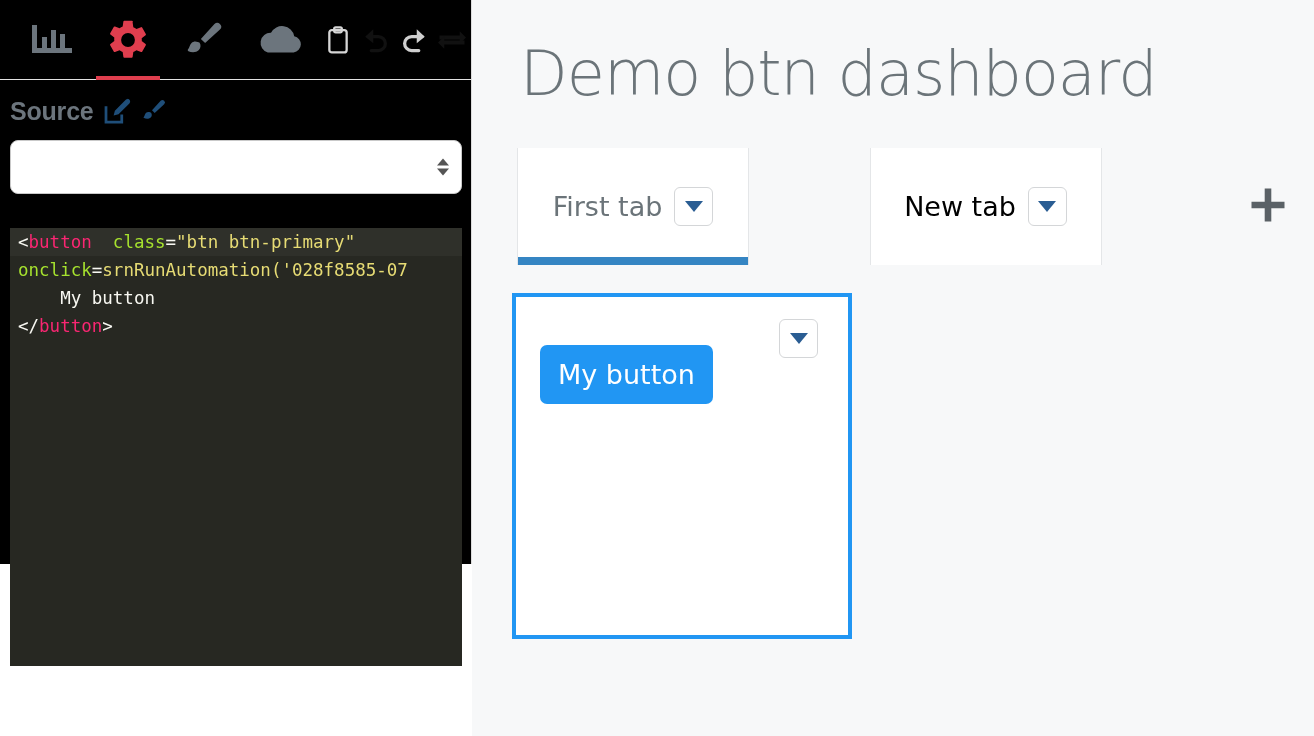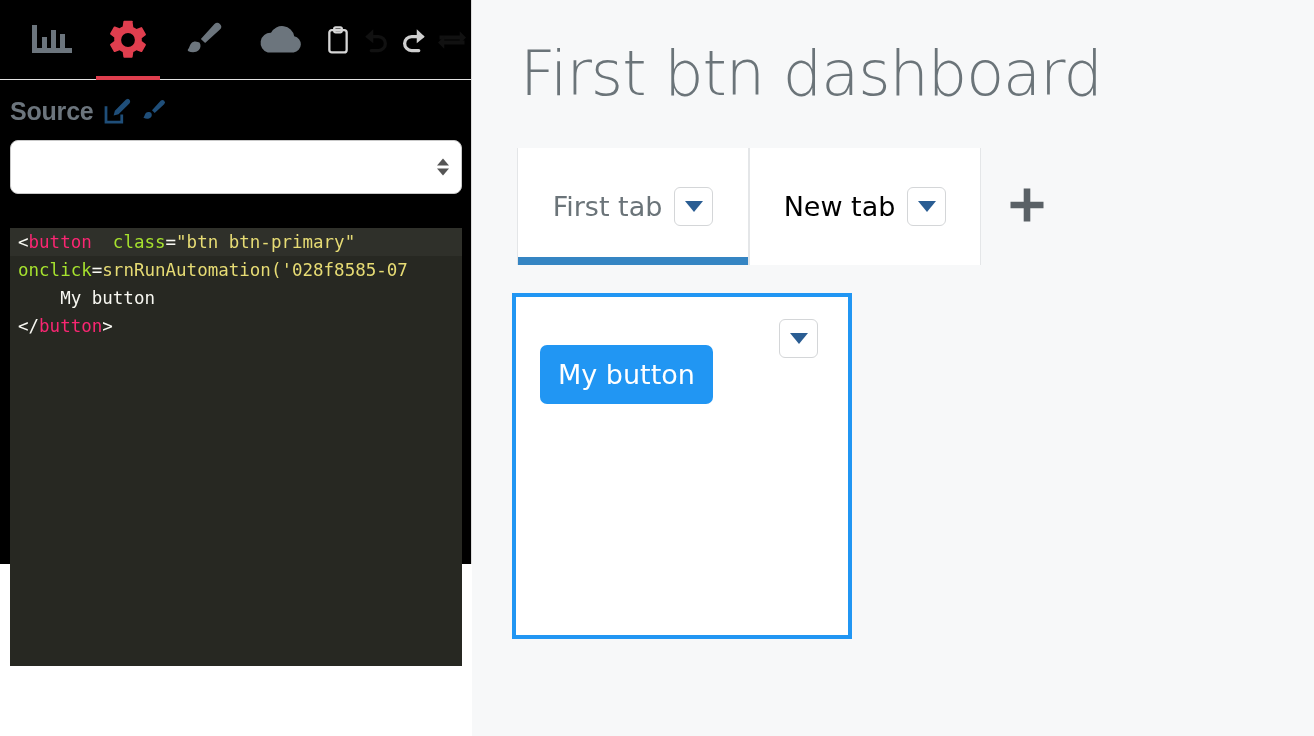--- a/index.html
+++ b/index.html
@@ -163,20 +163,21 @@
     font-family: "DejaVu Sans", sans-serif;
   }
 
   #tabbar {
     position: relative;
     height: 117px;
     background: #f7f8f9;
     display: flex;
     align-items: stretch;
     padding-left: 45px;
+    justify-content: space-between;
   }
   .tab {
     position: relative;
     display: flex;
     align-items: center;
     justify-content: center;
     gap: 12px;
     padding: 0 28px;
     background: #ffffff;
     border-left: 1px solid #e4e6e8;
@@ -364,21 +365,21 @@
 
     <div id="html-section">
 
       <div id="code-editor"><div class="code-line active"><span class="tok-punct">&lt;</span><span class="tok-tag">button</span><span class="tok-text">  </span><span class="tok-attr">class</span><span class="tok-punct">=</span><span class="tok-str">"btn btn-primary"</span></div><div class="code-line"><span class="tok-attr">onclick</span><span class="tok-punct">=</span><span class="tok-str">srnRunAutomation('028f8585-07</span></div><div class="code-line"><span class="tok-text">    My button</span></div><div class="code-line"><span class="tok-punct">&lt;/</span><span class="tok-tag">button</span><span class="tok-punct">&gt;</span></div></div>
     </div>
   </aside>
 
   <section id="main">
 
     <div id="dash-header">
-      <h1 id="dash-title">First btn dashboard</h1>
+      <h1 id="dash-title">Demo btn dashboard</h1>
     </div>
 
     <nav id="tabbar">
         <div class="tab active">
           <span class="tab-label">First tab</span>
           <span class="caret-btn">
             <span class="caret"></span>
           </span>
         </div>
         <div class="tab">

